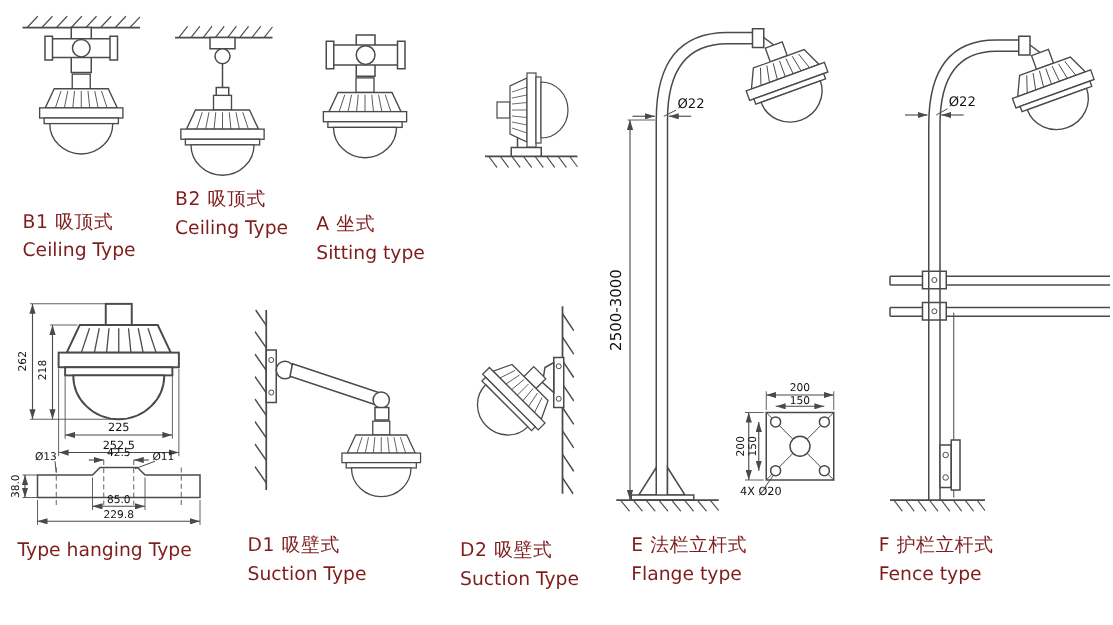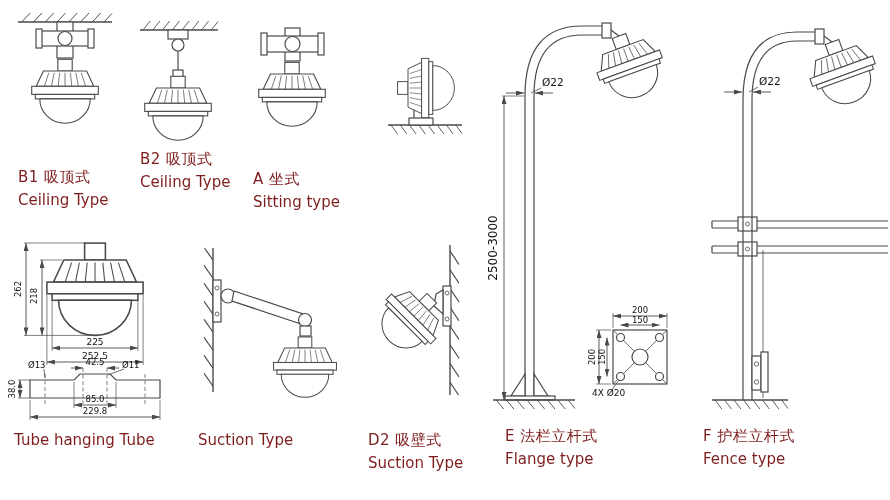--- a/index.html
+++ b/index.html
@@ -259,23 +259,24 @@
 </div>
 <div class="lbl" style="left:140px;top:150px">
   <div class="cn">B2 吸顶式</div>
   <div class="en">Ceiling Type</div>
 </div>
 <div class="lbl" style="left:253px;top:170px">
   <div class="cn">A 坐式</div>
   <div class="en">Sitting type</div>
 </div>
 <div class="lbl" style="left:14px;top:427px">
-  <div class="en">Tube hanging Tube</div>
+  <div class="en">Type hanging Type</div>
 </div>
 <div class="lbl" style="left:198px;top:427px">
+  <div class="cn">D1 吸壁式</div>
   <div class="en">Suction Type</div>
 </div>
 <div class="lbl" style="left:368px;top:431px">
   <div class="cn">D2 吸壁式</div>
   <div class="en">Suction Type</div>
 </div>
 <div class="lbl" style="left:703px;top:427px">
   <div class="cn">F 护栏立杆式</div>
   <div class="en">Fence type</div>
 </div>

